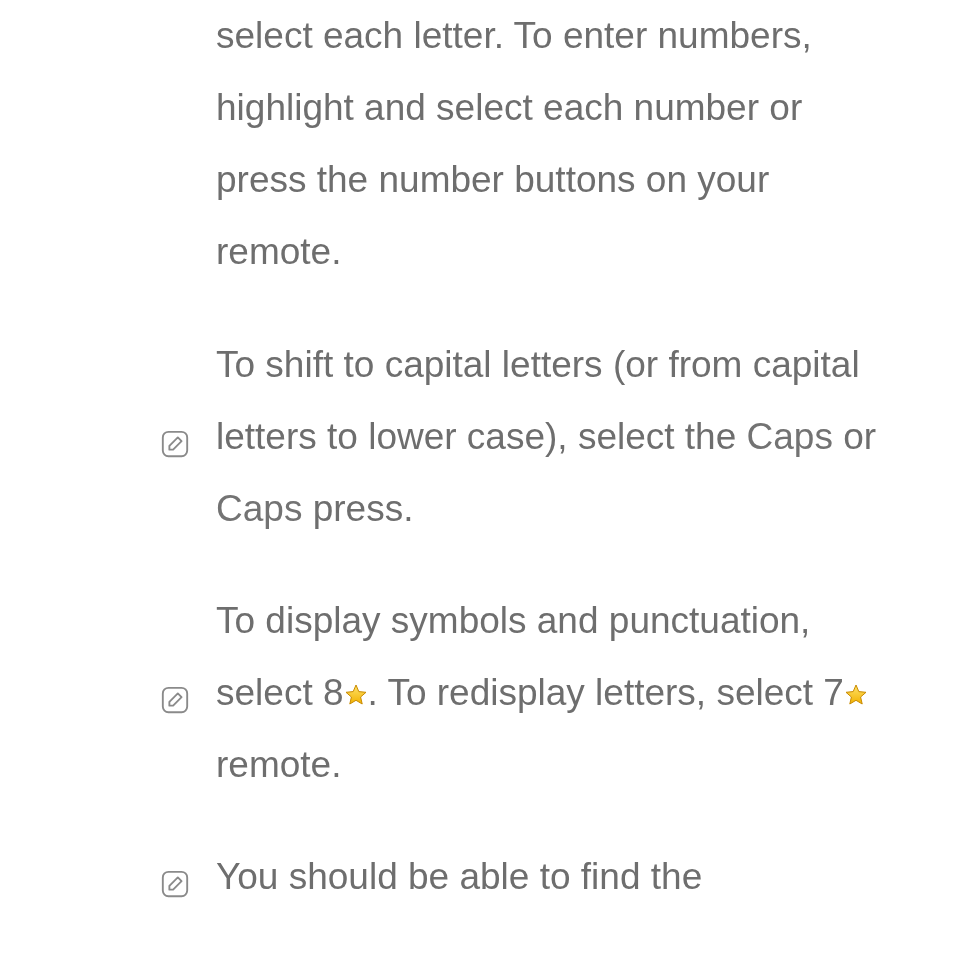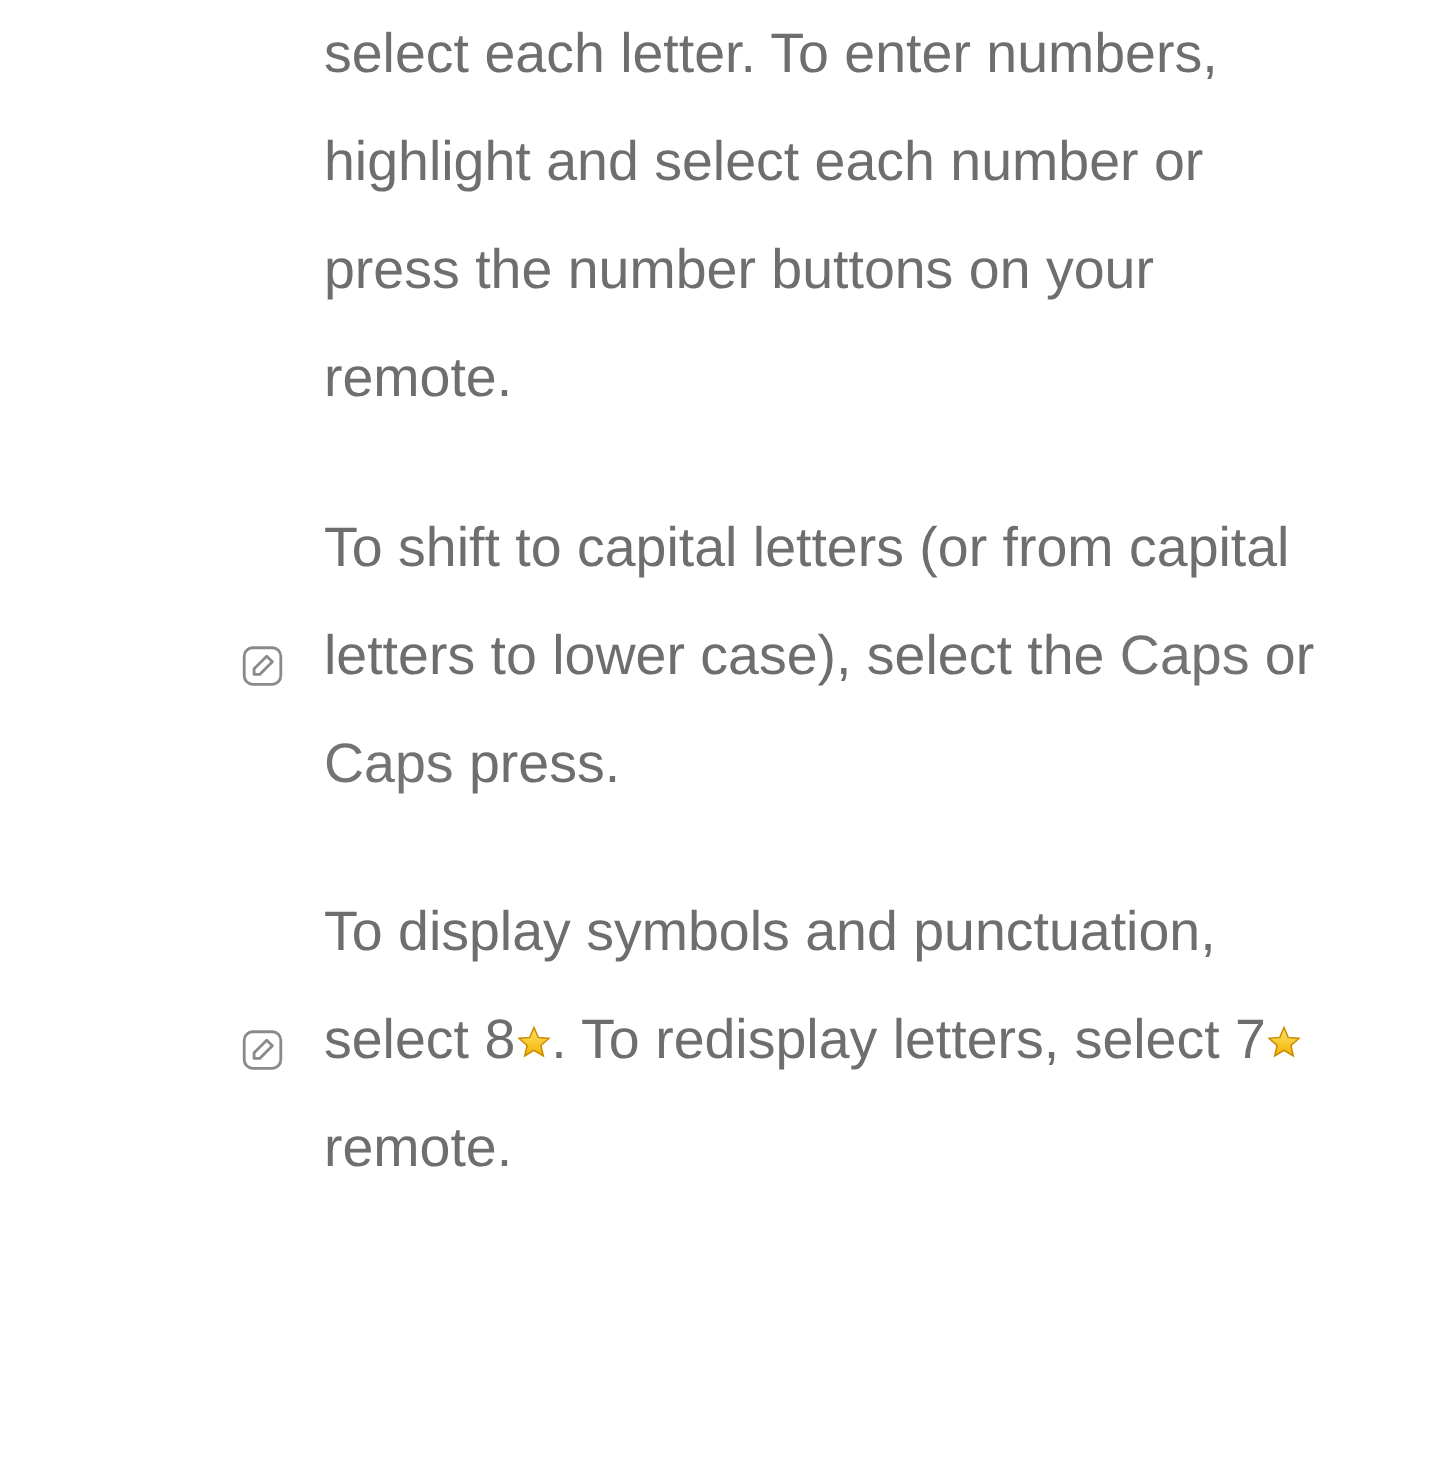--- a/index.html
+++ b/index.html
@@ -98,14 +98,27 @@
           <path d="M12 2 L14.8 8.6 L22 9.3 L16.6 14 L18.2 21 L12 17.3 L5.8 21 L7.4 14 L2 9.3 L9.2 8.6 Z" fill="url(#starGrad)" stroke="#c98a00" stroke-width="1"></path>
         </svg>
       </span><span>. To redisplay letters, select 7</span><span class="star-icon">
         <svg width="24" height="24" viewBox="0 0 24 24">
           <path d="M12 2 L14.8 8.6 L22 9.3 L16.6 14 L18.2 21 L12 17.3 L5.8 21 L7.4 14 L2 9.3 L9.2 8.6 Z" fill="url(#starGrad)" stroke="#c98a00" stroke-width="1"></path>
         </svg>
       </span><span> remote.</span>
     </div>
   </div>
 
+  <div class="item">
+    <div class="icon-col">
+      <span class="note-icon">
+        <svg width="30" height="30" viewBox="0 0 32 32">
+          <rect x="3" y="3" width="26" height="26" rx="6" ry="6" fill="none" stroke="#8a8a8a" stroke-width="2"></rect>
+          <path d="M10 22 L10 18 L19 9 L23 13 L14 22 Z" fill="none" stroke="#8a8a8a" stroke-width="2" stroke-linejoin="round"></path>
+        </svg>
+      </span>
+    </div>
+    <div class="text-col">
+      <span>You should be able to find the</span>
+    </div>
+  </div>
 
 </div>
 
 </body></html>

